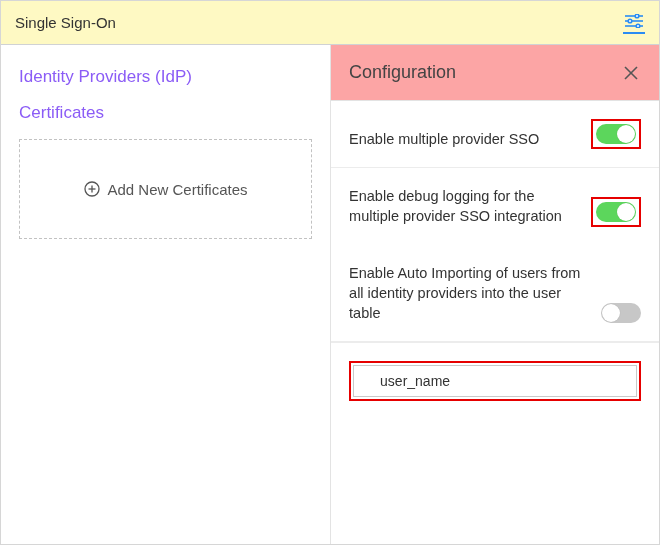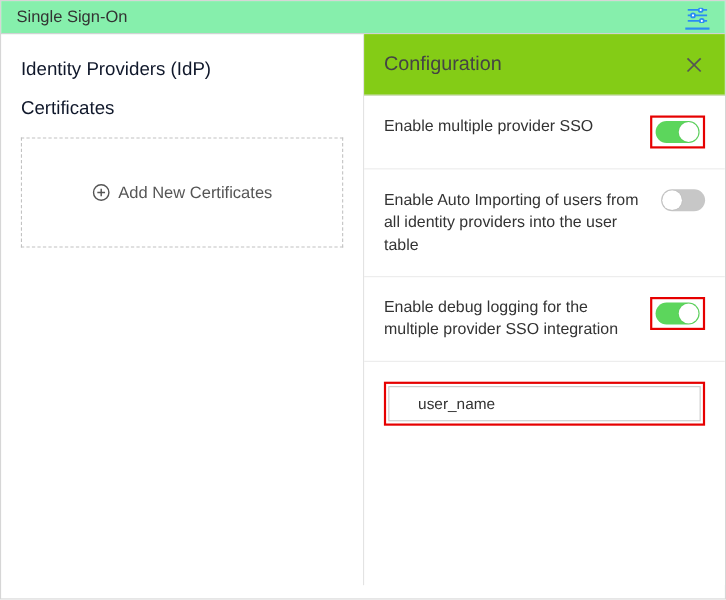--- a/index.html
+++ b/index.html
@@ -5,22 +5,22 @@
   * { box-sizing: border-box; margin: 0; padding: 0; }
   body {
     font-family: -apple-system, BlinkMacSystemFont, "Segoe UI", Arial, sans-serif;
     background: #fff;
     width: 660px;
     height: 545px;
     overflow: hidden;
     border: 1px solid #d6d6d6;
   }
   .header {
-    background: #86efac;
-    height: 30px;
+    background: #fef9c3;
+    height: 44px;
     display: flex;
     align-items: center;
     justify-content: space-between;
     padding: 0 14px;
     border-bottom: 1px solid #d0d2d4;
   }
   .header-title {
     font-size: 15px;
     color: #333;
   }
@@ -46,40 +46,40 @@
   }
   .right {
     width: 330px;
     border-left: 1px solid #e3e3e3;
     background: #fff;
     display: flex;
     flex-direction: column;
   }
   .section-title {
     font-size: 17px;
-    color: #0f172a;
+    color: #8b5cf6;
     font-weight: 400;
     margin-bottom: 16px;
   }
   .dashed-box {
     border: 1.5px dashed #c2c2c2;
     border-radius: 0;
     height: 100px;
     display: flex;
     align-items: center;
     justify-content: center;
     color: #555;
     font-size: 15px;
     cursor: pointer;
     margin-bottom: 36px;
   }
   .dashed-box .plus-icon { margin-right: 8px; display:inline-flex; align-items:center; }
   .plus-icon svg { display:block; }
   .panel-header {
-    background: #84cc16;
+    background: #fca5a5;
     height: 56px;
     display: flex;
     align-items: center;
     justify-content: space-between;
     padding: 0 18px;
     border-bottom: 1px solid #e3e3e3;
   }
   .panel-header-title {
     font-size: 18px;
     color: #444;
@@ -89,21 +89,21 @@
     cursor: pointer;
     color: #555;
     width: 20px; height:20px;
     display:flex; align-items:center; justify-content:center;
   }
   .close-icon svg { display:block; }
   .setting-row {
     border-bottom: 1px solid #ececec;
     padding: 18px 18px;
     display: flex;
-    align-items: flex-start;
+    align-items: flex-end;
     justify-content: space-between;
     gap: 10px;
   }
   .setting-row.noborder { border-bottom: none; }
   .setting-label {
     font-size: 14.5px;
     color: #333;
     line-height: 1.4;
     flex: 1;
   }
@@ -204,36 +204,36 @@
 
     <div class="setting-row">
       <div class="setting-label">Enable multiple provider SSO</div>
       <span class="highlight-box">
         <div class="toggle on">
             <div class="knob"></div>
           </div>
       </span>
     </div>
 
-    <div class="setting-row">
-      <div class="setting-label">Enable Auto Importing of users from all identity providers into the user table</div>
-      <div class="toggle off">
-          <div class="knob"></div>
-        </div>
-    </div>
-
     <div class="setting-row noborder">
       <div class="setting-label">Enable debug logging for the multiple provider SSO integration</div>
       <span class="highlight-box">
         <div class="toggle on">
             <div class="knob"></div>
           </div>
       </span>
     </div>
 
+    <div class="setting-row">
+      <div class="setting-label">Enable Auto Importing of users from all identity providers into the user table</div>
+      <div class="toggle off">
+          <div class="knob"></div>
+        </div>
+    </div>
+
     <div class="field-block">
       <div class="input-highlight">
         <input class="text-input" value="user_name" style="">
       </div>
     </div>
 
   </div>
 </div>
 
 </body></html>

